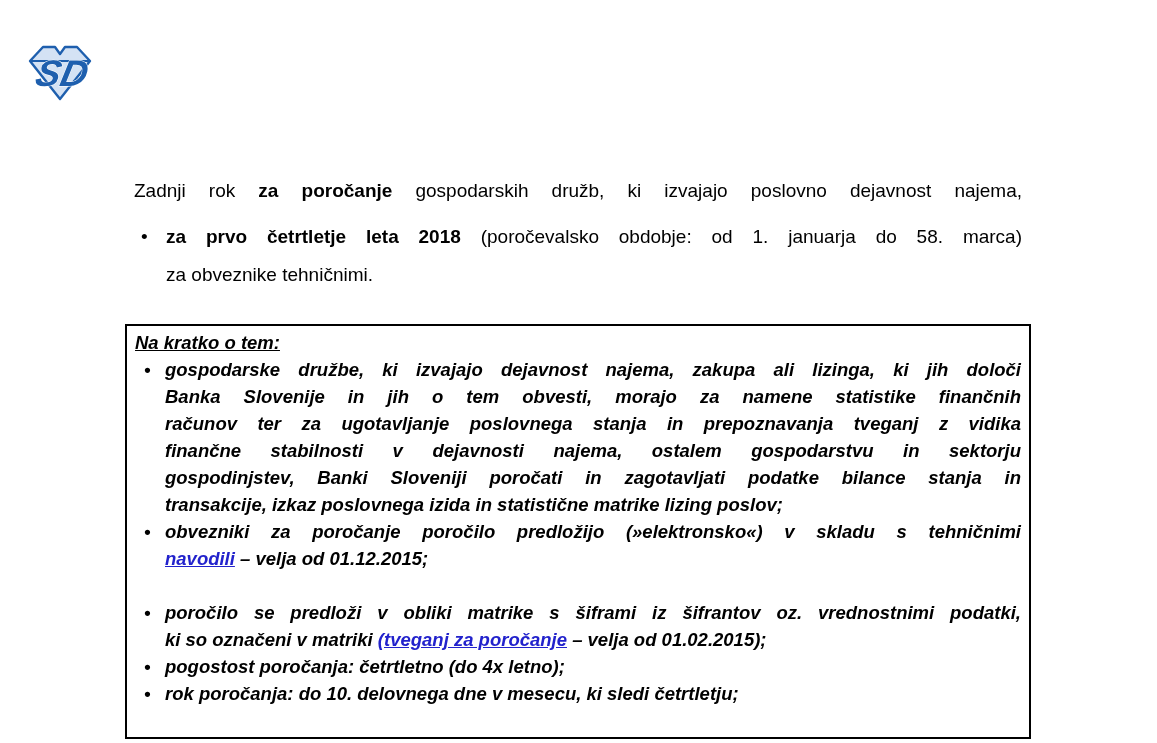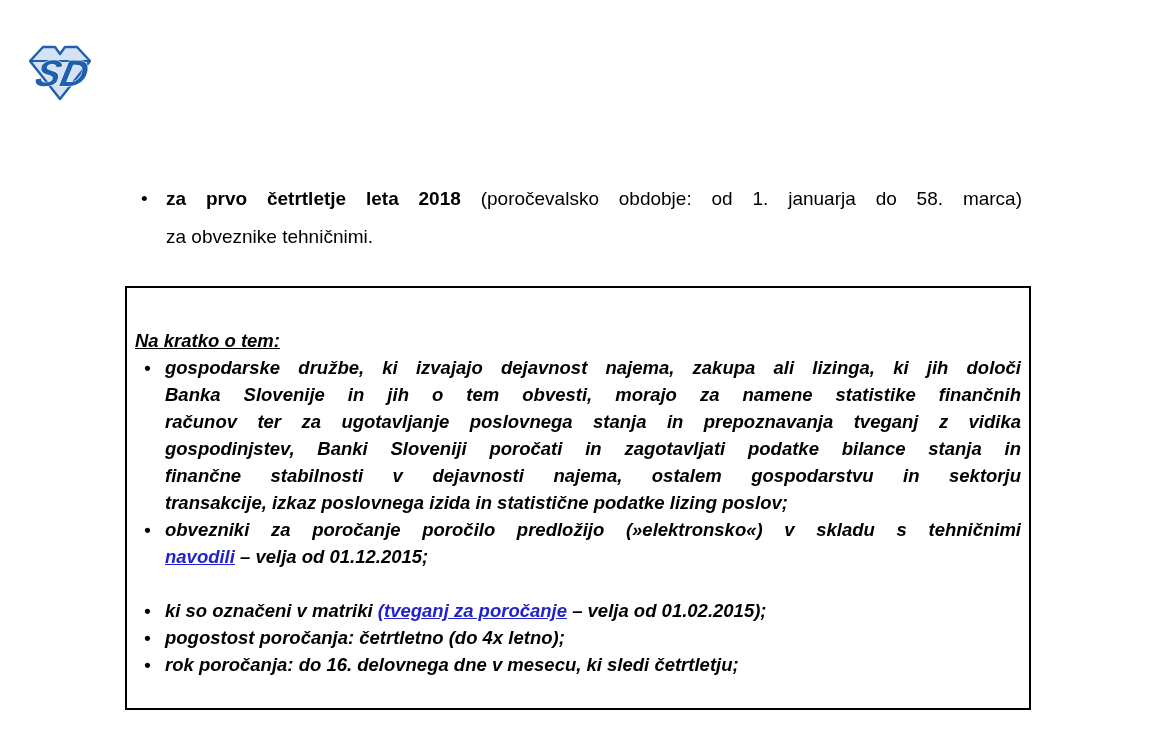--- a/index.html
+++ b/index.html
@@ -27,86 +27,88 @@
   .bullet-row .marker{flex:0 0 32px;box-sizing:border-box;padding-left:7px;}
   .bullet-row .btext{flex:1 1 auto;min-width:0;}
   .outer-bullet{margin-top:8px;}
 
   .summary-box{
     box-sizing:border-box;width:906px;margin-left:-9px;margin-top:30px;
     border:2px solid var(--box-border);
     padding:3px 8px 30px 8px;
     font-size:18.5px;font-style:italic;font-weight:bold;line-height:27px;
   }
-  .summary-box .box-title{text-decoration:underline;margin-top:36px;}
+  .summary-box .box-title{text-decoration:underline;}
   .summary-box .bullet-row .marker{flex:0 0 30px;padding-left:9px;}
   .gap-line{height:27px;}
 
   a.doclink{color:var(--link);cursor:pointer;}
 </style>
 </head>
 <body>
 
 <div class="logo-wrap">
   <svg viewBox="0 0 66 58" width="66" height="58">
     <polygon points="3,18 16,4 28,4 33,11 38,4 50,4 63,18 33,56" style="fill:var(--logo-fill);stroke:var(--logo-ink);stroke-width:2.4;stroke-linejoin:round"></polygon>
     <line x1="3" y1="18" x2="63" y2="18" style="stroke:var(--logo-ink);stroke-width:2"></line>
     <text x="16" y="43" font-size="37" font-style="italic" font-weight="bold" font-family="Liberation Sans, DejaVu Sans, sans-serif" transform="skewX(-12)" style="fill:var(--logo-ink);stroke:#ffffff;stroke-width:0.9;paint-order:stroke">SD</text>
   </svg>
 </div>
 
 <div class="content">
 
   <div class="para">
+      <div class="tline jfull"><span>Zadnji rok </span><span class="b">za poročanje</span><span> gospodarskih družb, ki izvajajo poslovno dejavnost najema,</span></div>
     </div>
 
   <div class="para bullet-row outer-bullet">
     <div class="marker">•</div>
     <div class="btext">
         <div class="tline jfull"><span class="b">za prvo četrtletje leta 2018</span><span> (poročevalsko obdobje: od 1. januarja do 58. marca)</span></div>
         <div class="tline"><span>za obveznike tehničnimi.</span></div>
       </div>
   </div>
 
   <div class="summary-box">
     <div class="box-title">Na kratko o tem:</div>
     <div>
         <div class="bullet-row">
           <div class="marker">•</div>
           <div class="btext">
             <div class="tline jfull"><span>gospodarske družbe, ki izvajajo dejavnost najema, zakupa ali lizinga, ki jih določi</span></div>
             <div class="tline jfull"><span>Banka Slovenije in jih o tem obvesti, morajo za namene statistike finančnih</span></div>
             <div class="tline jfull"><span>računov ter za ugotavljanje poslovnega stanja in prepoznavanja tveganj z vidika</span></div>
+            <div class="tline jfull"><span>finančne stabilnosti v dejavnosti najema, ostalem gospodarstvu in sektorju</span></div>
             <div class="tline jfull"><span>gospodinjstev, Banki Sloveniji poročati in zagotavljati podatke bilance stanja in</span></div>
-            <div class="tline jfull"><span>finančne stabilnosti v dejavnosti najema, ostalem gospodarstvu in sektorju</span></div>
-            <div class="tline"><span>transakcije, izkaz poslovnega izida in statistične podatke lizing poslov;</span></div>
+            <div class="tline"><span>transakcije, izkaz poslovnega izida in statistične matrike lizing poslov;</span></div>
           </div>
         </div>
         <div class="bullet-row">
           <div class="marker">•</div>
           <div class="btext">
             <div class="tline jfull"><span>obvezniki za poročanje poročilo predložijo (»elektronsko«) v skladu s tehničnimi</span></div>
             <div class="tline"><a href="#" class="doclink">navodili</a><span> – velja od 01.12.2015;</span></div>
           </div>
         </div>
         <div class="gap-line"></div>
         <div class="bullet-row">
           <div class="marker">•</div>
           <div class="btext">
+            <div class="tline jfull"><span>poročilo se predloži v obliki matrike s šiframi iz šifrantov oz. vrednostnimi podatki,</span></div>
             <div class="tline"><span>ki so označeni v matriki </span><a href="#" class="doclink">(tveganj za poročanje</a><span> – velja od 01.02.2015);</span></div>
           </div>
         </div>
         <div class="bullet-row">
           <div class="marker">•</div>
           <div class="btext">
             <div class="tline"><span>pogostost poročanja: četrtletno (do 4x letno);</span></div>
           </div>
         </div>
         <div class="bullet-row">
           <div class="marker">•</div>
           <div class="btext">
-            <div class="tline"><span>rok poročanja: do 16. delovnega dne v mesecu, ki sledi četrtletju;</span></div>
+            <div class="tline"><span>rok poročanja: do 10. delovnega dne v mesecu, ki sledi četrtletju;</span></div>
           </div>
         </div>
       </div>
   </div>
 
 </div>
 
 </body></html>

